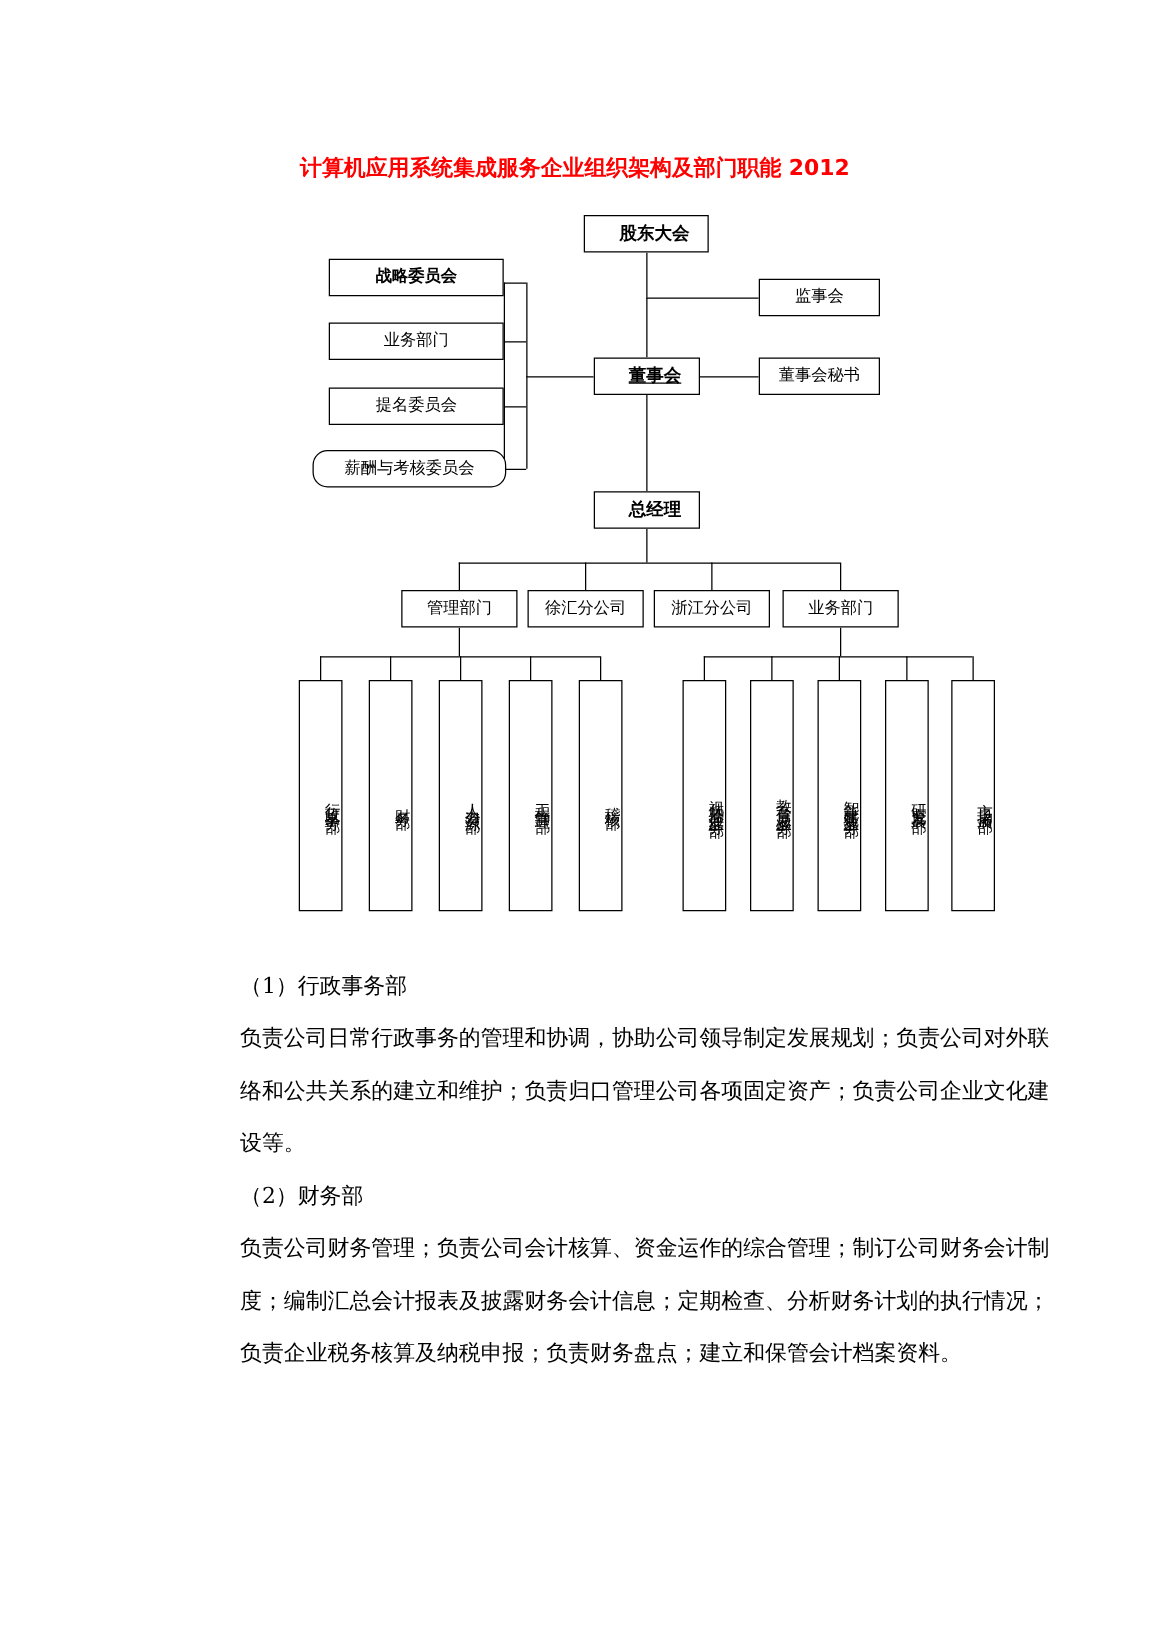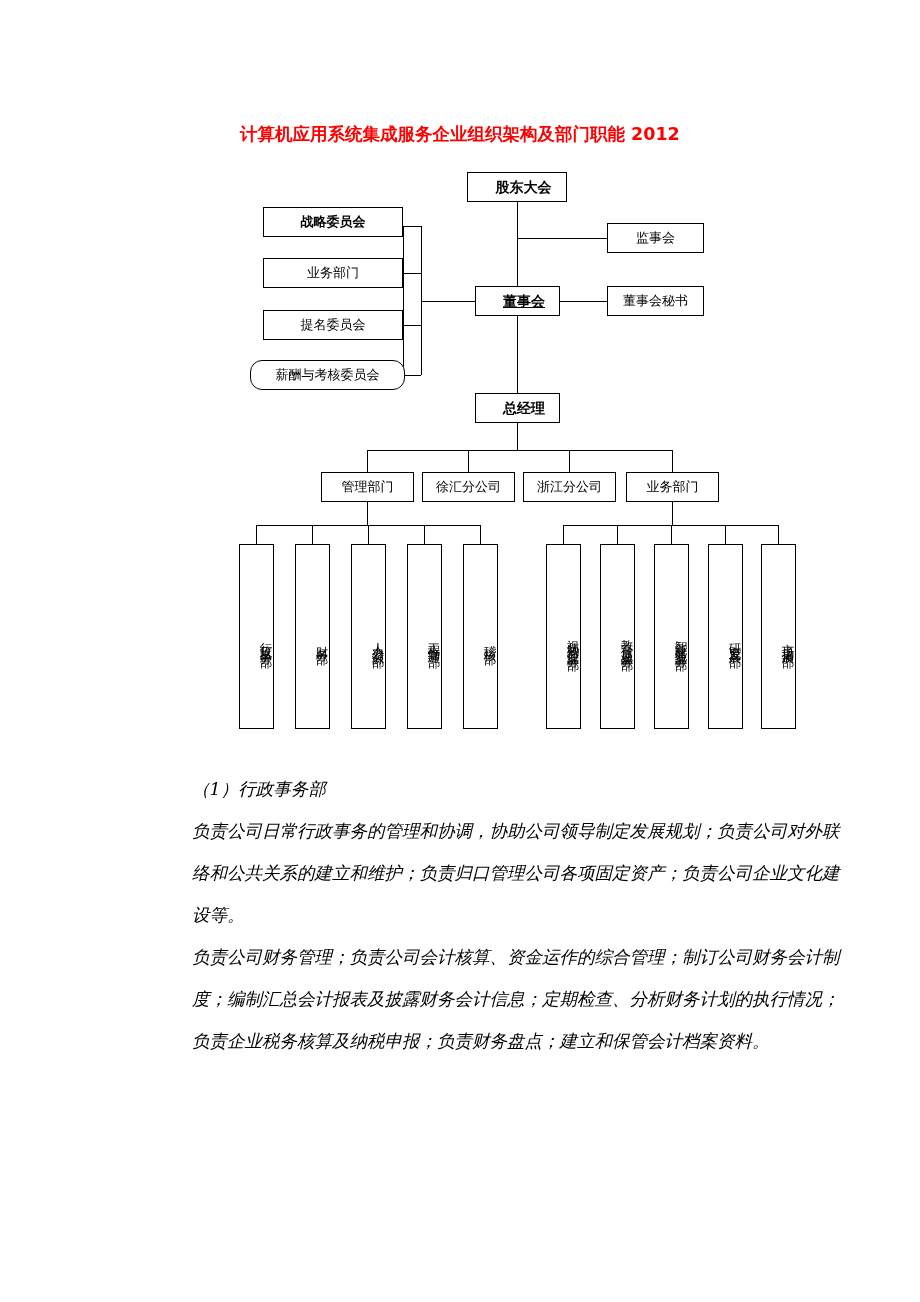--- a/index.html
+++ b/index.html
@@ -73,21 +73,20 @@
   
   .body-text {
     position: absolute;
     left: 112px;
     top: 768px;
     width: 700px;
     font-family: "DejaVu Serif", serif;
     font-size: 17.5px;
     line-height: 42px;
     color: #000;
-    font-style: italic;
   }
   .body-text p { margin: 0; }
   .body-text p.hang { padding-left: 36px; }
 </style>
 </head>
 <body>
 
 <div class="page">
 
   <div class="doc-title">计算机应用系统集成服务企业组织架构及部门职能 2012</div>
@@ -166,16 +165,17 @@
     <div class="node vert" style="left:556px; top:544px; width:35px; height:185px;">教育信息业务部</div>
     <div class="node vert" style="left:610px; top:544px; width:35px; height:185px;">智能建筑业务部</div>
     <div class="node vert" style="left:664px; top:544px; width:35px; height:185px;">研究发展部</div>
     <div class="node vert" style="left:717px; top:544px; width:35px; height:185px;">市场拓展部</div>
 
   </div>
 
   <div class="body-text">
     <p class="hang">（1）行政事务部</p>
     <p class="hang">负责公司日常行政事务的管理和协调，协助公司领导制定发展规划；负责公司对外联络和公共关系的建立和维护；负责归口管理公司各项固定资产；负责公司企业文化建设等。</p>
+    <p class="hang">（2）财务部</p>
     <p class="hang">负责公司财务管理；负责公司会计核算、资金运作的综合管理；制订公司财务会计制度；编制汇总会计报表及披露财务会计信息；定期检查、分析财务计划的执行情况；负责企业税务核算及纳税申报；负责财务盘点；建立和保管会计档案资料。</p>
   </div>
 
 </div>
 
 </body></html>

